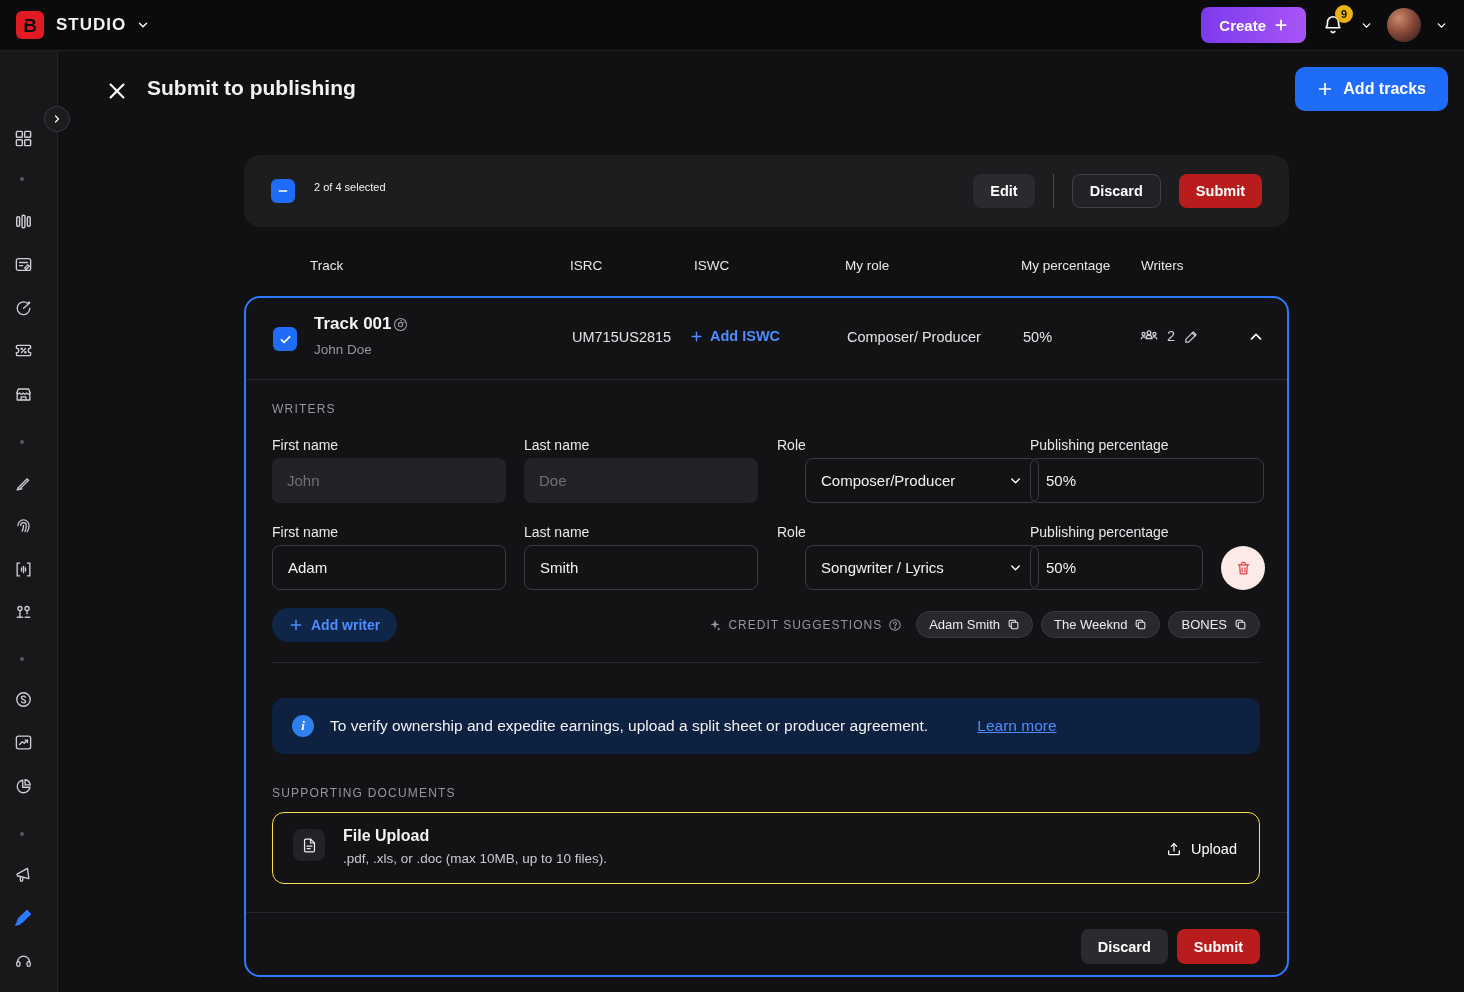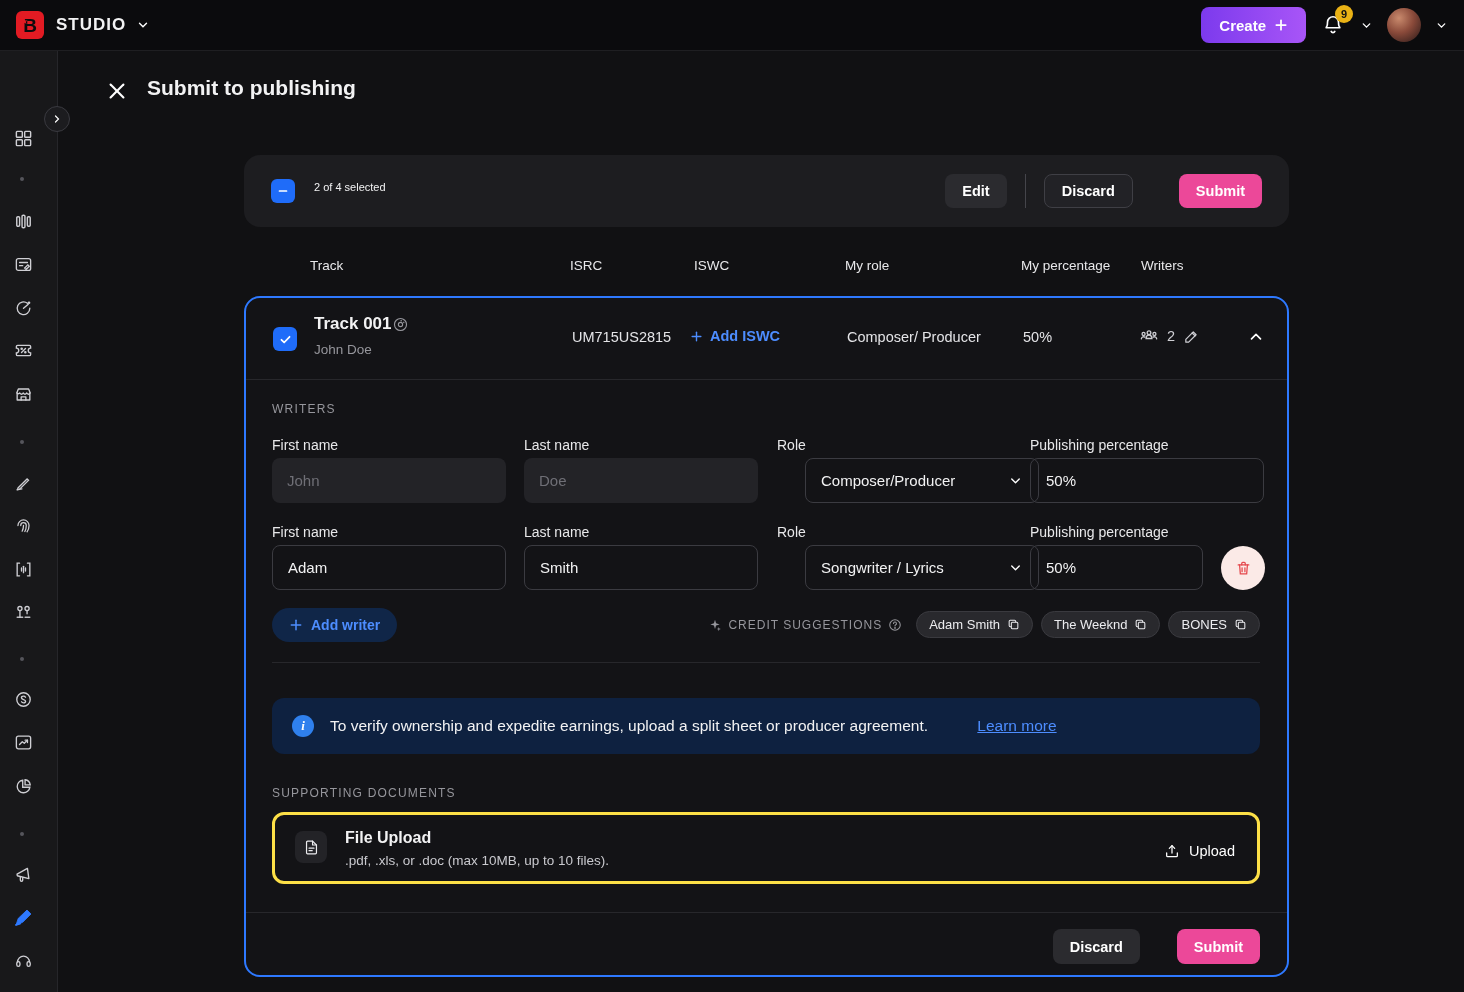--- a/index.html
+++ b/index.html
@@ -50,21 +50,21 @@
   .sel-bar { position:absolute; left:244px; top:155px; width:1045px; height:72px; background:#1d1d20;
              border-radius:16px; }
   .checkbox { width:24px; height:24px; background:#1f6cf9; border-radius:6px; cursor:pointer;
               display:flex; align-items:center; justify-content:center; }
   .sel-bar .checkbox { position:absolute; left:27px; top:24px; }
   .sel-text { position:absolute; left:70px; top:26px; font-size:11px; }
   .btn { border:none; border-radius:8px; font-family:inherit; font-size:14.5px; font-weight:bold;
          color:#fff; cursor:pointer; display:inline-flex; align-items:center; justify-content:center; }
   .btn-gray  { background:#2b2b2f; }
   .btn-outline { background:#222226; border:1px solid #3f3f45; }
-  .btn-blue  { background:#ec4899;margin-left:28px; }
+  .btn-blue  { background:#b91c1c; }
   .sel-actions { position:absolute; right:27px; top:19px; display:flex; align-items:center; gap:18px; height:34px; }
   .sel-actions .btn { height:34px; padding:0 17px; }
   .vdiv { width:1px; height:34px; background:#45454b; }
 
   
   .thead { position:absolute; left:244px; top:255px; width:1045px; height:24px;
            font-size:13.5px; color:#e8e8ea; font-weight:500; }
   .thead span { position:absolute; top:3px; }
 
   
@@ -118,21 +118,21 @@
             border-radius:12px; display:flex; align-items:center; padding:0 20px; gap:16px; }
   .info-ic { width:22px; height:22px; border-radius:50%; background:#2f80ed; color:#fff; flex:none;
              display:flex; align-items:center; justify-content:center; font-size:13px; font-weight:bold;
              font-family:"Liberation Serif", serif; font-style:italic; }
   .banner-text { font-size:15.5px; color:#f2f2f3; }
   .banner-text b { font-weight:normal; }
   .learn-link { color:#4d8dff; text-decoration:underline; cursor:pointer;padding-left:45px; }
 
   
   .upload-box { position:absolute; left:26px; right:27px; top:514px; height:72px;
-                border:3px solid #fde047; border-radius:12px; }
+                border:1px solid #fde047; border-radius:12px; }
   .file-ic-sq { position:absolute; left:20px; top:16px; width:32px; height:32px; background:#232327;
                 border-radius:8px; color:#ececef; display:flex; align-items:center; justify-content:center; }
   .fu-title { position:absolute; left:70px; top:14px; font-size:16px; font-weight:bold; }
   .fu-sub { position:absolute; left:70px; top:38px; font-size:13.5px; color:#c9c9ce; }
   .upload-btn { position:absolute; right:22px; top:21px; height:30px; background:none; border:none;
                 color:#fff; font-size:14.5px; cursor:pointer; display:flex; align-items:center; gap:9px;
                 font-family:inherit; }
 
   
   .card-footer { position:absolute; left:0; right:0; top:614px; border-top:1px solid #27272b; height:67px; }
@@ -311,20 +311,27 @@
 </div>
 
 <div class="page-header">
   <div class="close-x">
     <svg width="22" height="22" viewBox="0 0 24 24" fill="none" stroke="#fff" stroke-width="2.3" stroke-linecap="round">
         <line x1="5" y1="5" x2="19" y2="19"></line>
         <line x1="19" y1="5" x2="5" y2="19"></line>
       </svg>
   </div>
   <div class="page-title">Submit to publishing</div>
+  <button class="add-tracks-btn">
+    <svg width="16" height="16" viewBox="0 0 24 24" fill="none" stroke="#fff" stroke-width="2.6" stroke-linecap="round">
+        <line x1="12" y1="4" x2="12" y2="20"></line>
+        <line x1="4" y1="12" x2="20" y2="12"></line>
+      </svg>
+    <span>Add tracks</span>
+  </button>
 </div>
 
 <div class="sel-bar">
   <div class="checkbox">
     <svg width="12" height="12" viewBox="0 0 24 24" fill="none" stroke="#fff" stroke-width="3.4" stroke-linecap="round">
         <line x1="5" y1="12" x2="19" y2="12"></line>
       </svg>
   </div>
   <span class="sel-text">2 of 4 selected</span>
   <div class="sel-actions">

